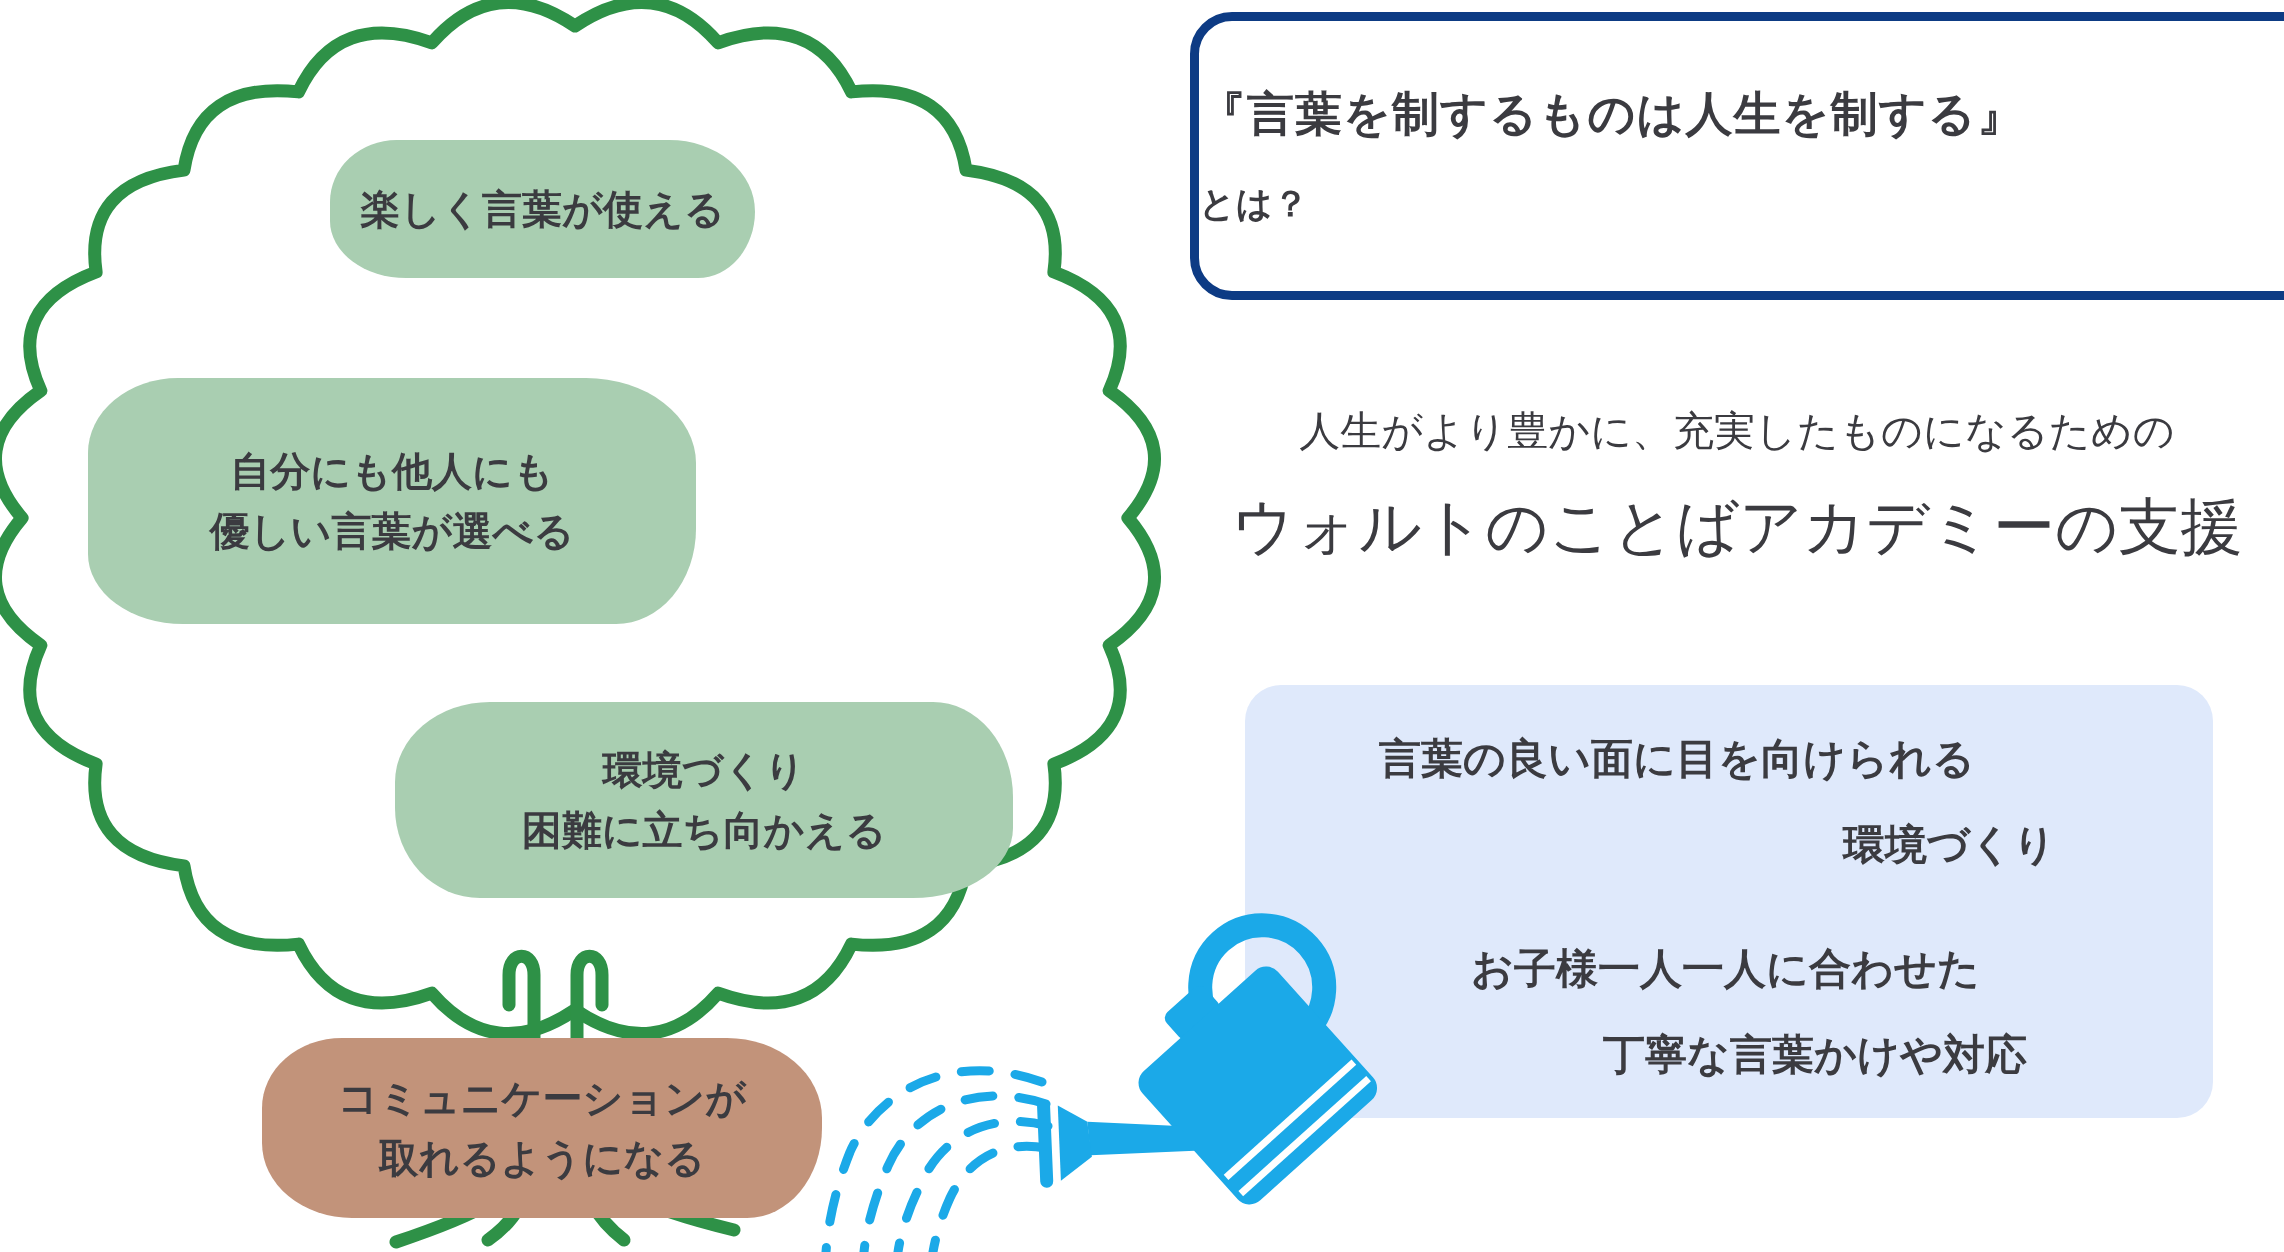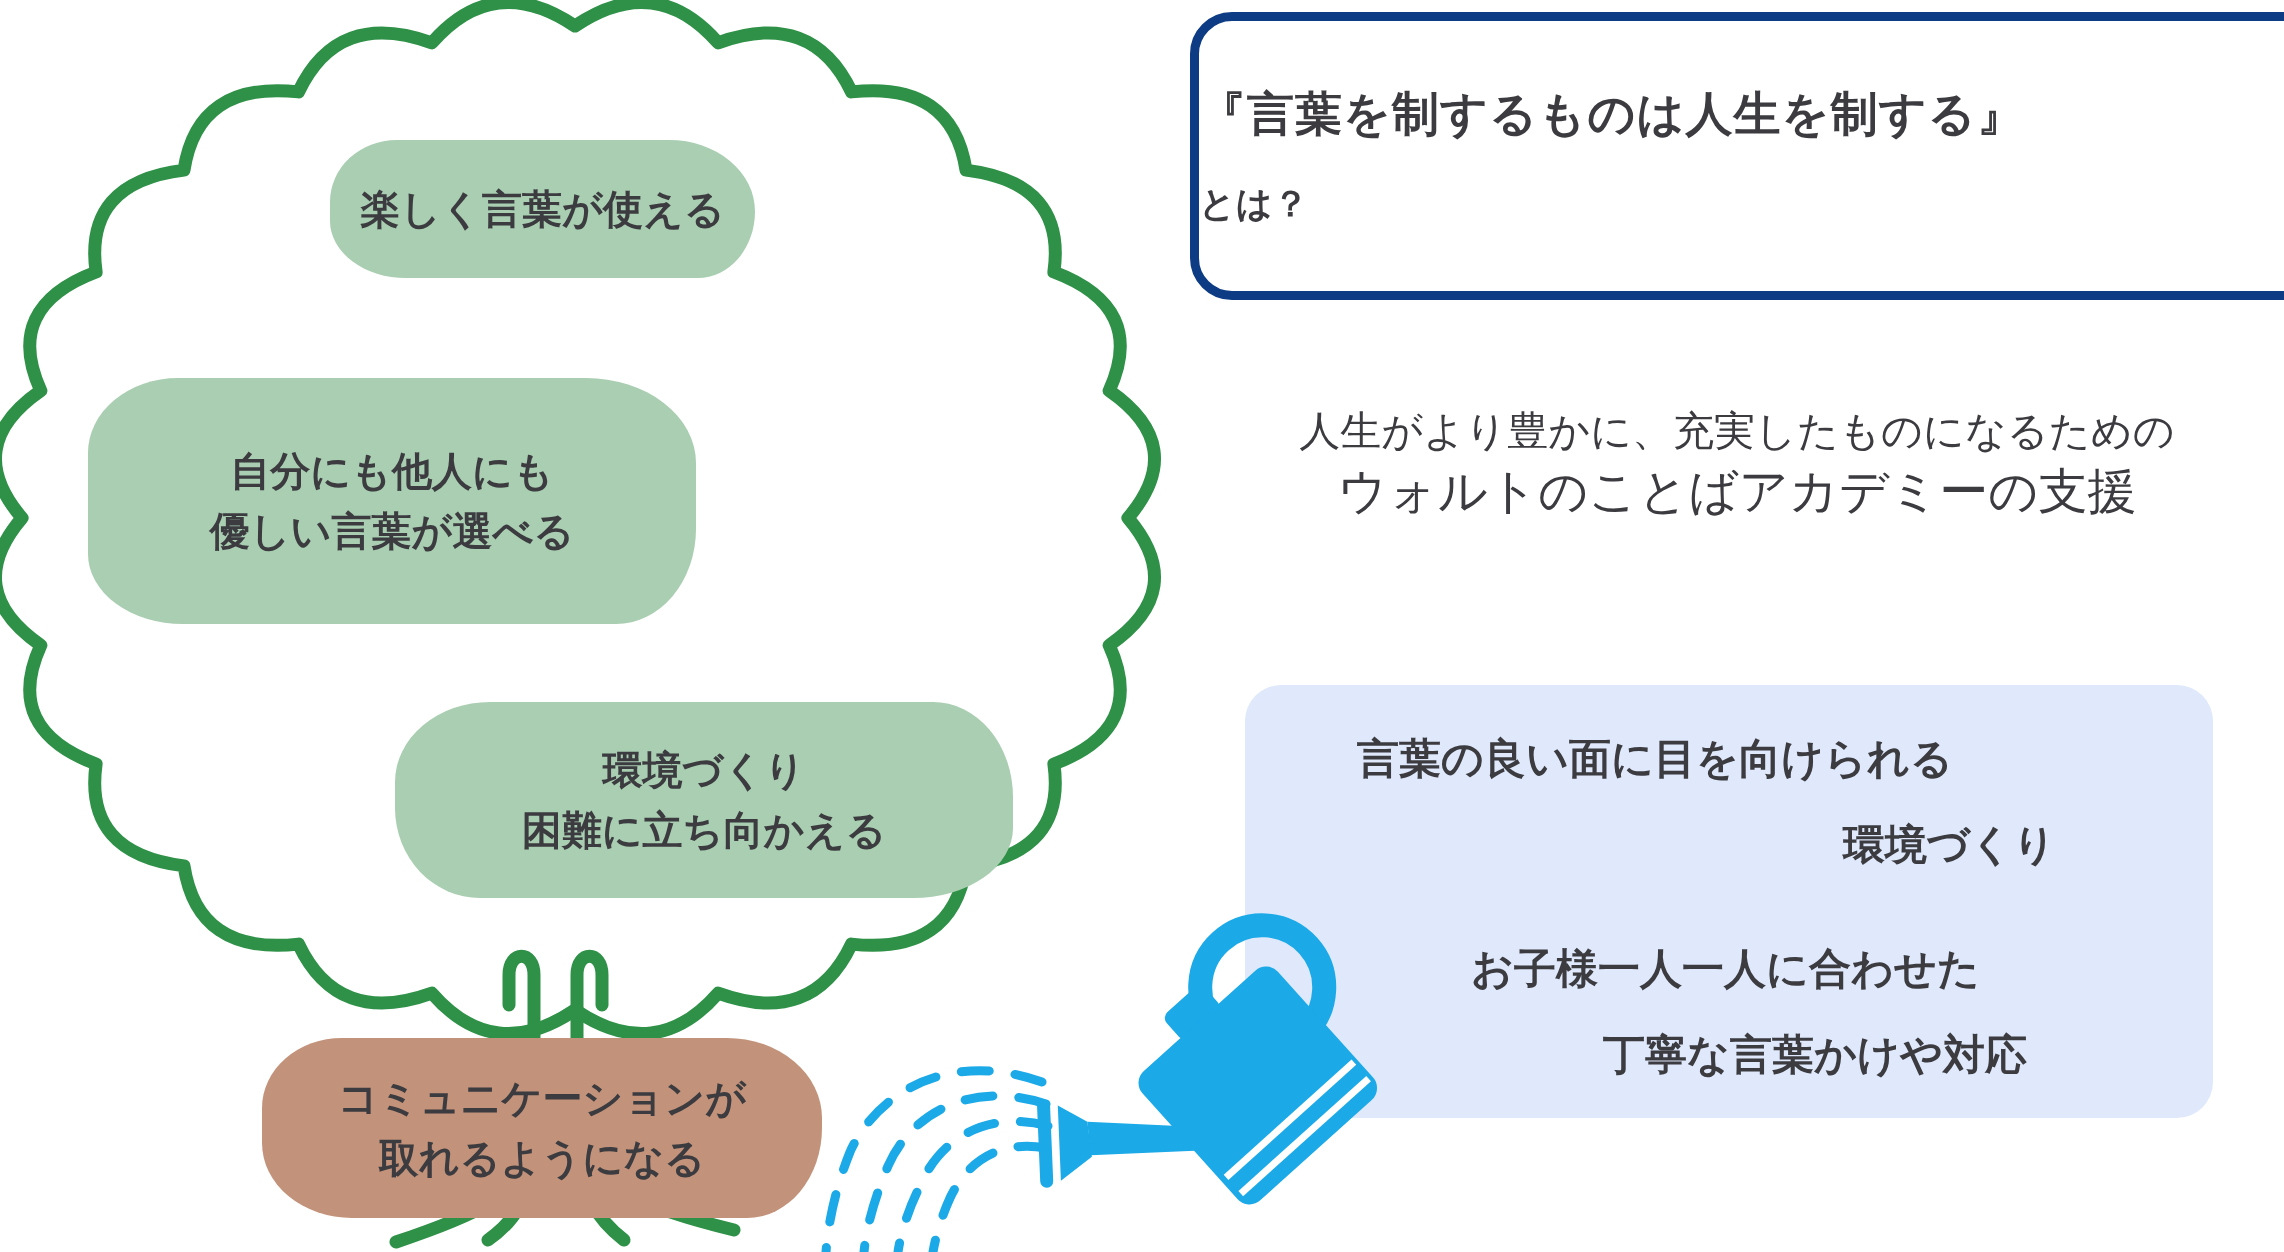--- a/index.html
+++ b/index.html
@@ -34,28 +34,28 @@
     background:#fff;text-align:center;
   }
   .title-heading{font-size:47px;font-weight:700;letter-spacing:1px;}
   .title-sub{font-size:36px;font-weight:700;margin-top:34px;}
 
   .intro{
     position:absolute;z-index:2;left:1190px;top:404px;width:1094px;
     text-align:center;font-weight:400;
   }
   .intro-line1{font-size:41px;}
-  .intro-line2{font-size:49px;}
+  .intro-line2{font-size:62px;margin-top:26px;}
 
   .support-box{
     position:absolute;z-index:2;left:1245px;top:685px;width:968px;height:433px;
     background:var(--supportbg);border-radius:36px;
   }
   .support-box span{position:absolute;font-weight:700;font-size:42px;white-space:nowrap;}
-  .s1l1{left:112px;top:46px;text-align:right;}
+  .s1l1{left:134px;top:46px;text-align:right;}
   .s1l2{left:598px;top:132px;}
   .s2l1{left:226px;top:256px;}
   .s2l2{left:358px;top:342px;}
 </style>
 </head>
 <body>
 
 <div class="canvas">
 
   <svg class="layer layer-tree" viewBox="0 0 2284 1252">

